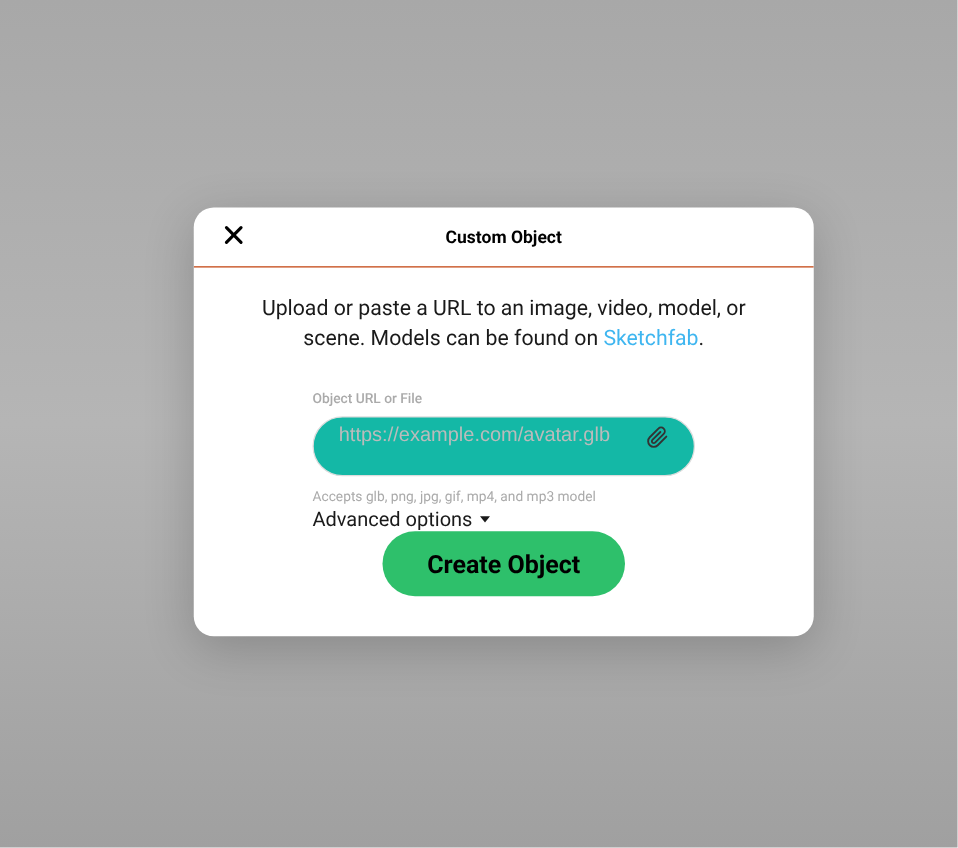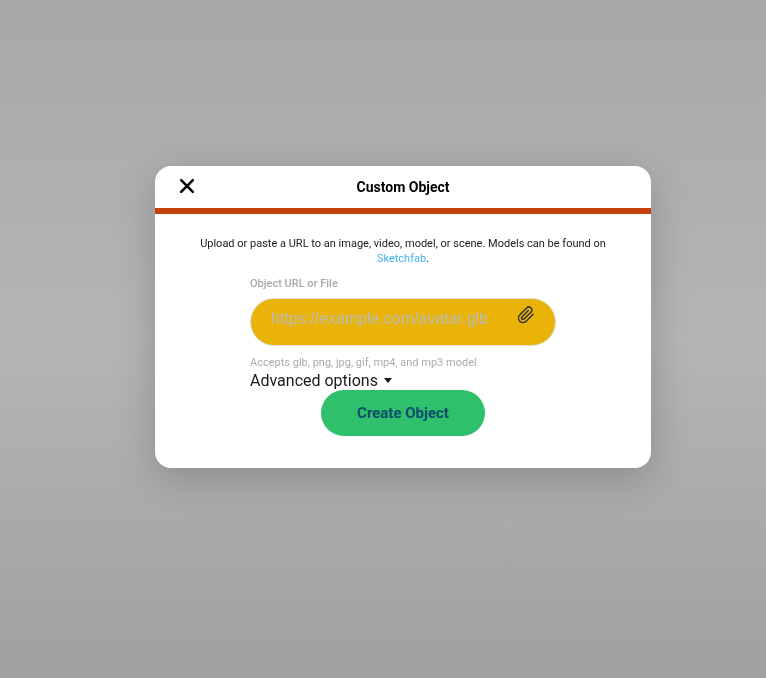--- a/index.html
+++ b/index.html
@@ -21,21 +21,21 @@
       top: 166px;
       width: 496px;
       background: #fff;
       border-radius: 16px;
       box-shadow: 0 10px 40px rgba(0,0,0,0.2);
       overflow: hidden;
     }
     .modal-header {
       position: relative;
       height: 48px;
-      border-bottom: 6px solid #c2410c;
+      border-bottom: 1px solid #c2410c;
       display: flex;
       align-items: center;
       justify-content: center;
     }
     .close-btn {
       position: absolute;
       left: 18px;
       top: 50%;
       transform: translateY(-50%);
       width: 28px;
@@ -53,25 +53,25 @@
     }
     .modal-title {
       font-size: 14px;
       font-weight: 700;
       color: #000;
     }
     .modal-body {
       padding: 22px 40px 28px 40px;
     }
     .description {
-      font-size: 11px;
+      font-size: 17px;
       line-height: 1.4;
       color: #1a1a1a;
       text-align: center;
-      margin-bottom: 10px;
+      margin-bottom: 28px;
       font-weight: 400;
     }
     .link-text {
       color: #3fb6f0;
       text-decoration: none;
     }
     .period {
       color: #1a1a1a;
     }
     .form-group {
@@ -81,26 +81,26 @@
     .field-label {
       font-size: 11px;
       color: #aaa;
       font-weight: 500;
       margin-bottom: 8px;
       display: block;
     }
     .input-wrapper {
       position: relative;
       display: flex;
-      align-items: flex-end;
+      align-items: flex-start;
       border: 1px solid #ddd;
       border-radius: 999px;
-      padding: 17px 20px;
+      padding: 6px 20px;
       height: 48px;
-      background: #eab308;
+      background: #14b8a6;
     }
     .url-input {
       flex: 1;
       border: none;
       outline: none;
       font-size: 16px;
       color: #333;
       background: transparent;
       min-width: 0;
     }
@@ -151,25 +151,25 @@
       border-top: 5px solid #1a1a1a;
       display: inline-block;
     }
     .submit-row {
       display: flex;
       justify-content: center;
       margin-bottom: 4px;
     }
     .create-btn {
       background: #2ec06b;
-      color: #0c4a6e;
+      color: #000000;
       border: none;
       border-radius: 999px;
       padding: 14px 36px;
-      font-size: 15px;
+      font-size: 20px;
       font-weight: 700;
       cursor: pointer;
       font-family: inherit;
     }
   </style>
 </head>
 <body>
 
 <div class="modal">
   <div class="modal-header">

